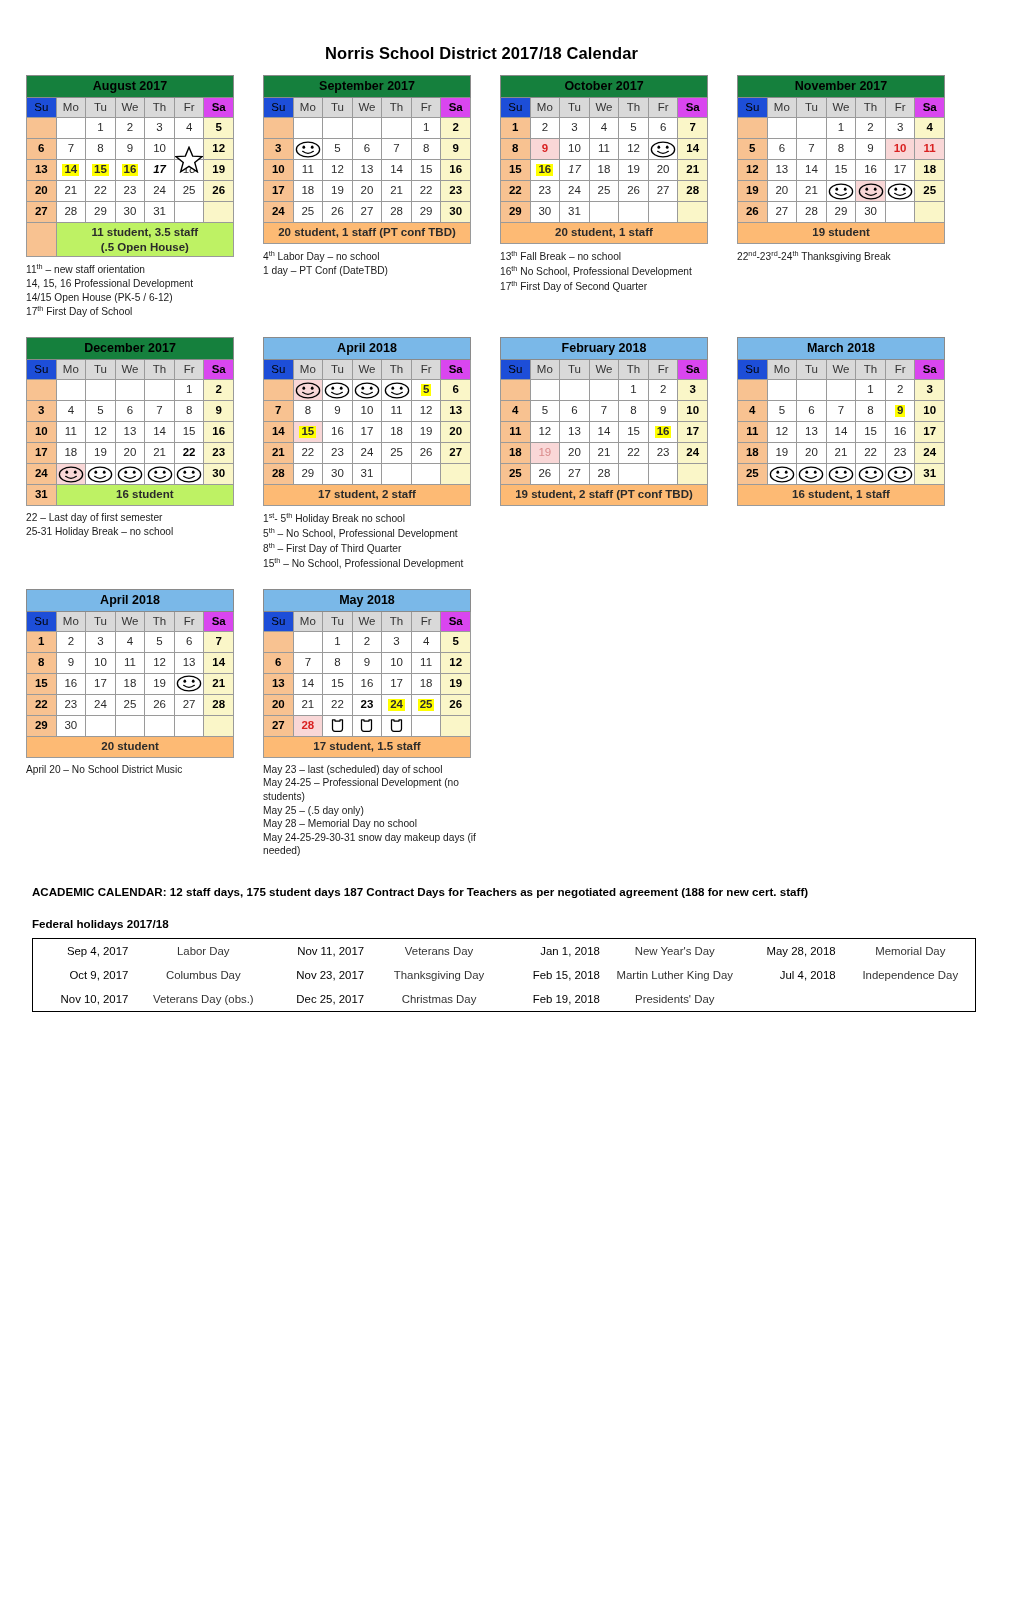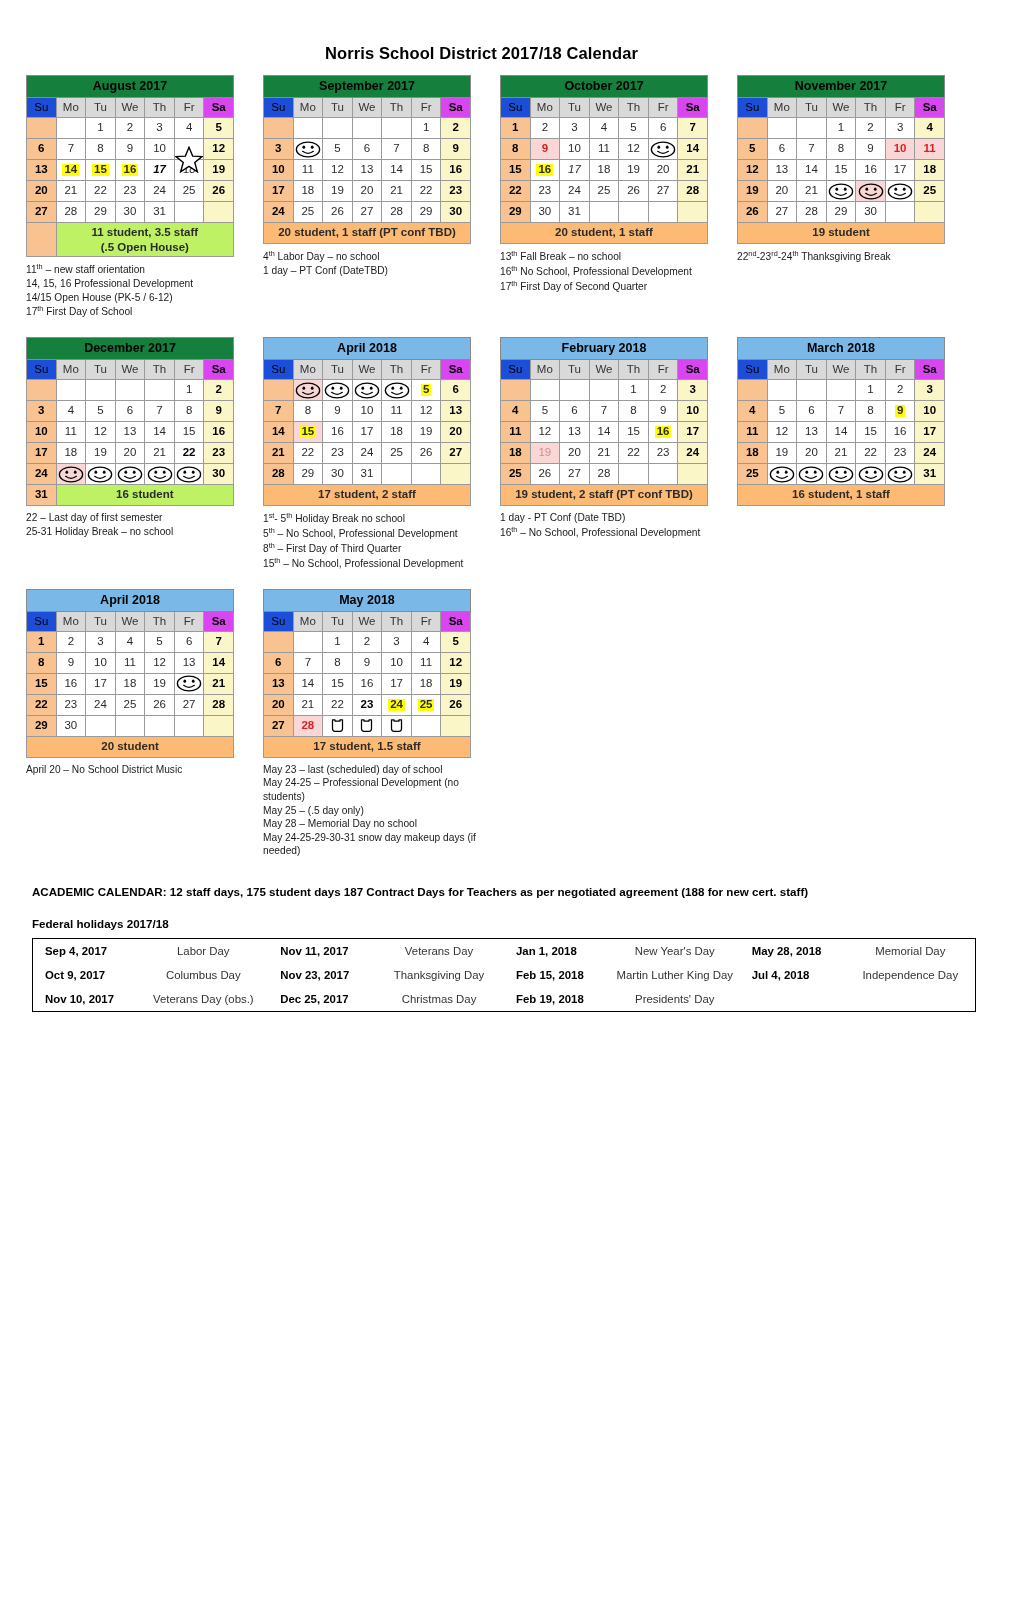--- a/index.html
+++ b/index.html
@@ -130,21 +130,21 @@
     width: 944px;
     border: 1.4px solid #000;
     border-collapse: collapse;
   }
   .hol-table td {
     font-size: 11.4px;
     padding: 6px 0 6px 0;
     vertical-align: top;
     color: #333;
   }
-  .hol-table td.d { font-weight: bold; color: #000; width: 96px; padding-left: 12px;}
+  .hol-table td.d { font-weight: normal; color: #000; width: 96px; padding-left: 12px; text-align: right;}
   .hol-table td.n { width: 140px; padding-left: 10px; text-align: center;}
 </style>
 </head>
 <body>
 
 <div class="page">
 
   <div class="doc-title">Norris School District 2017/18 Calendar</div>
 
   <div id="months-area">
@@ -697,22 +697,20 @@
                 <td class="">28</td>
                 <td class=""></td>
                 <td class=""></td>
                 <td class="sa"></td>
               </tr>
               <tr>
                 <td colspan="7" class="summary">19 student, 2 staff (PT conf TBD)</td>
               </tr>
             </tbody>
           </table>
-          <div class="notes">1 day - PT Conf (Date TBD)
-16<sup>th</sup> – No School, Professional Development</div>
         </div>
         <div class="month-col">
           <table class="cal">
             <tbody>
               <tr>
                 <td colspan="7" class="title-cell title-spring">March 2018</td>
               </tr>
               <tr>
                 <th class="dow su">Su</th>
                 <th class="dow">Mo</th>

